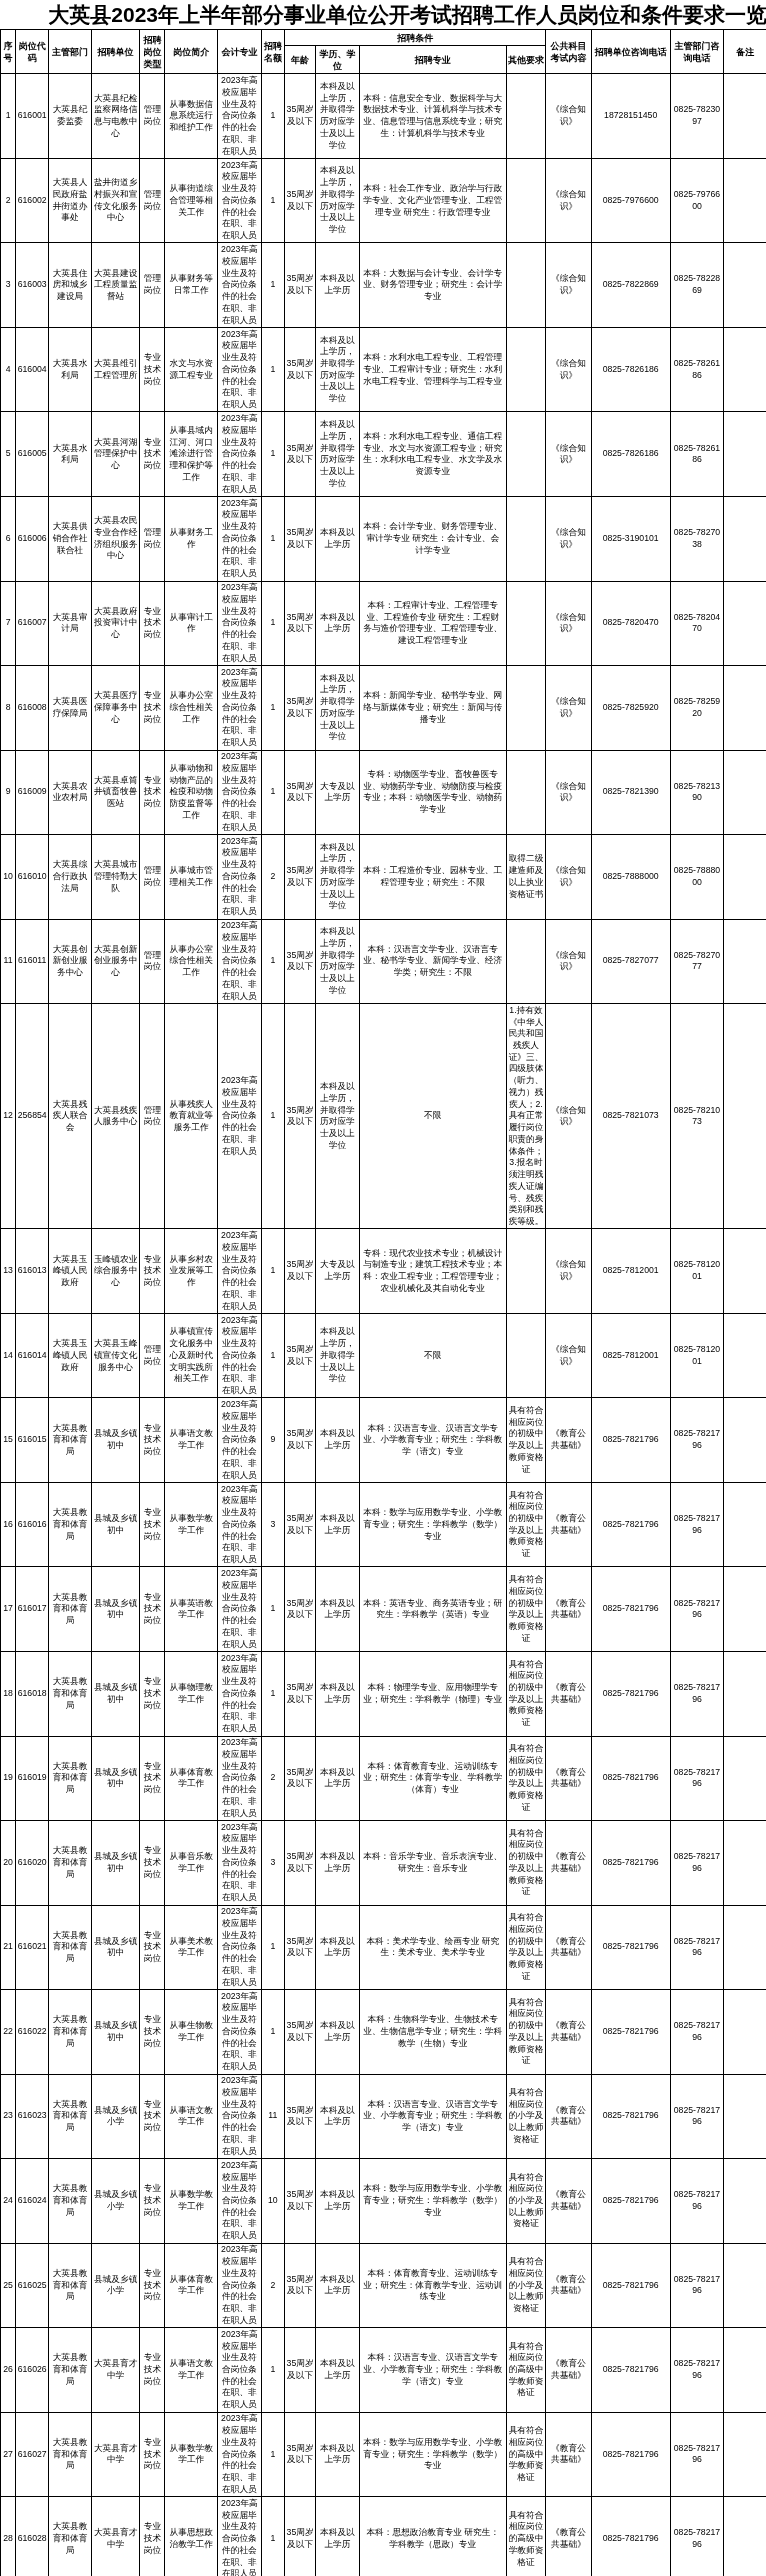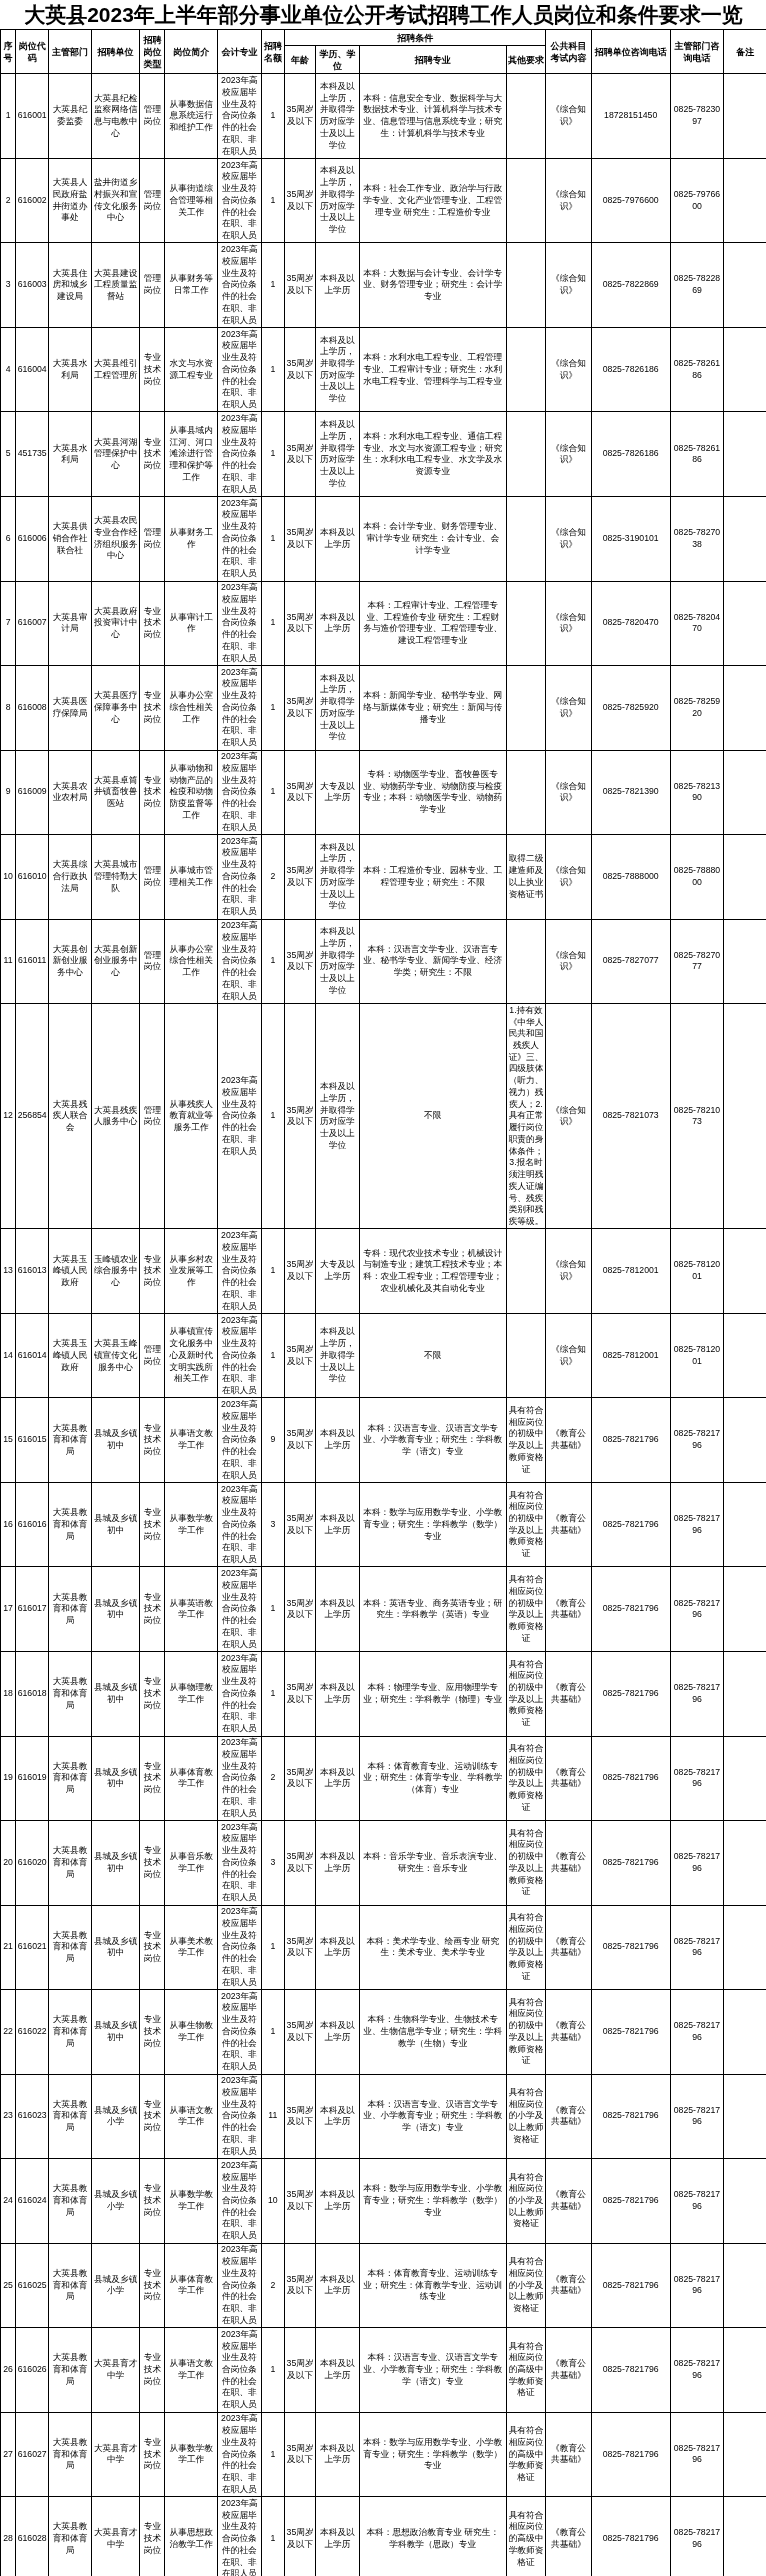--- a/index.html
+++ b/index.html
@@ -1,20 +1,20 @@
 <!DOCTYPE html>
 <html style="font-size:11.6px"><head>
 <meta charset="utf-8">
 <style>
   html,body{margin:0;padding:0;background:#ffffff;color:#000;}
   body{font-family:"Liberation Sans","DejaVu Sans",sans-serif;width:767px;}
   .page{width:767px;}
   .title{
     width:767px;height:29px;line-height:29px;
-    font-size:21px;font-weight:bold;text-align:center;
+    font-size:21px;font-weight:bold;text-align:right;
     white-space:nowrap;overflow:hidden;letter-spacing:0px;
   }
   table{
     table-layout:fixed;border-collapse:collapse;width:767px;
     font-size:8.7px;line-height:1.35;
   }
   th,td{
     border:0.7px solid #000;
     border-top-width:1.5px;border-bottom-width:1.5px;
     text-align:center;vertical-align:middle;
@@ -95,21 +95,21 @@
           <td>2</td>
           <td>616002</td>
           <td>大英县人民政府盐井街道办事处</td>
           <td>盐井街道乡村振兴和宣传文化服务中心</td>
           <td>管理岗位</td>
           <td>从事街道综合管理等相关工作</td>
           <td>2023年高校应届毕业生及符合岗位条件的社会在职、非在职人员</td>
           <td>1</td>
           <td>35周岁及以下</td>
           <td>本科及以上学历，并取得学历对应学士及以上学位</td>
-          <td class="major-cell">本科：社会工作专业、政治学与行政学专业、文化产业管理专业、工程管理专业 研究生：工程造价专业</td>
+          <td class="major-cell">本科：社会工作专业、政治学与行政学专业、文化产业管理专业、工程管理专业 研究生：行政管理专业</td>
           <td></td>
           <td>《综合知识》</td>
           <td>0825-7976600</td>
           <td>0825-7976600</td>
           <td></td>
         </tr>
         <tr>
           <td>3</td>
           <td>616003</td>
           <td>大英县住房和城乡建设局</td>
@@ -140,21 +140,21 @@
           <td>本科及以上学历，并取得学历对应学士及以上学位</td>
           <td class="major-cell">本科：水利水电工程专业、工程管理专业、工程审计专业；研究生：水利水电工程专业、管理科学与工程专业</td>
           <td></td>
           <td>《综合知识》</td>
           <td>0825-7826186</td>
           <td>0825-7826186</td>
           <td></td>
         </tr>
         <tr>
           <td>5</td>
-          <td>451735</td>
+          <td>616005</td>
           <td>大英县水利局</td>
           <td>大英县河湖管理保护中心</td>
           <td>专业技术岗位</td>
           <td>从事县域内江河、河口滩涂进行管理和保护等工作</td>
           <td>2023年高校应届毕业生及符合岗位条件的社会在职、非在职人员</td>
           <td>1</td>
           <td>35周岁及以下</td>
           <td>本科及以上学历，并取得学历对应学士及以上学位</td>
           <td class="major-cell">本科：水利水电工程专业、通信工程专业、水文与水资源工程专业；研究生：水利水电工程专业、水文学及水资源专业</td>
           <td></td>

